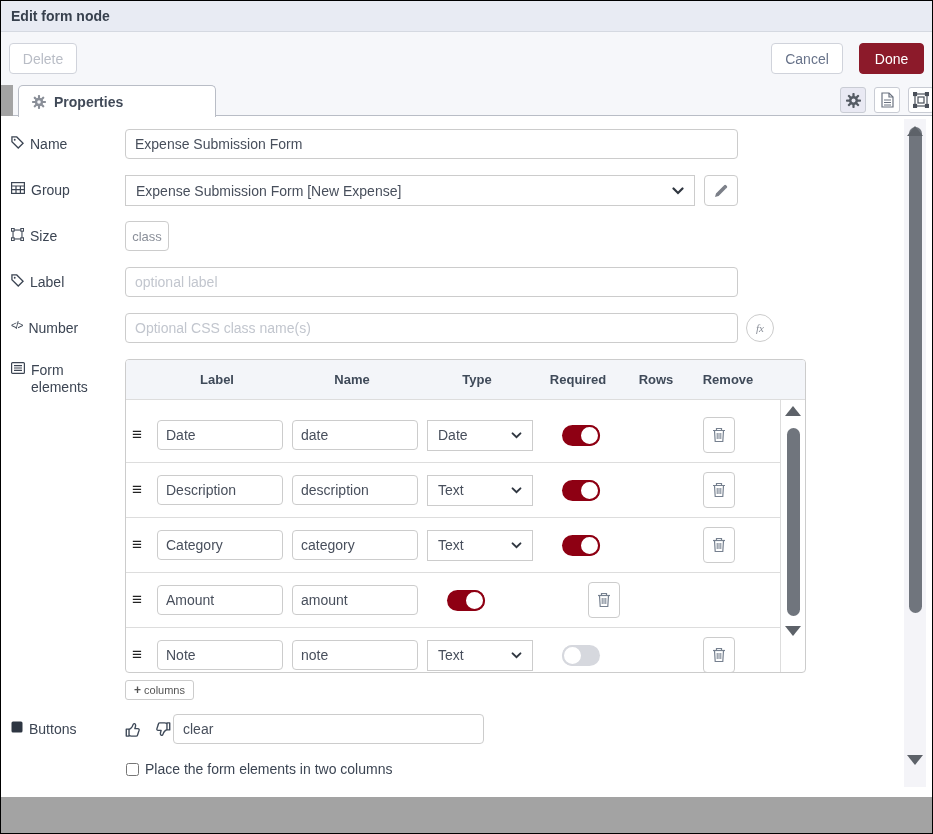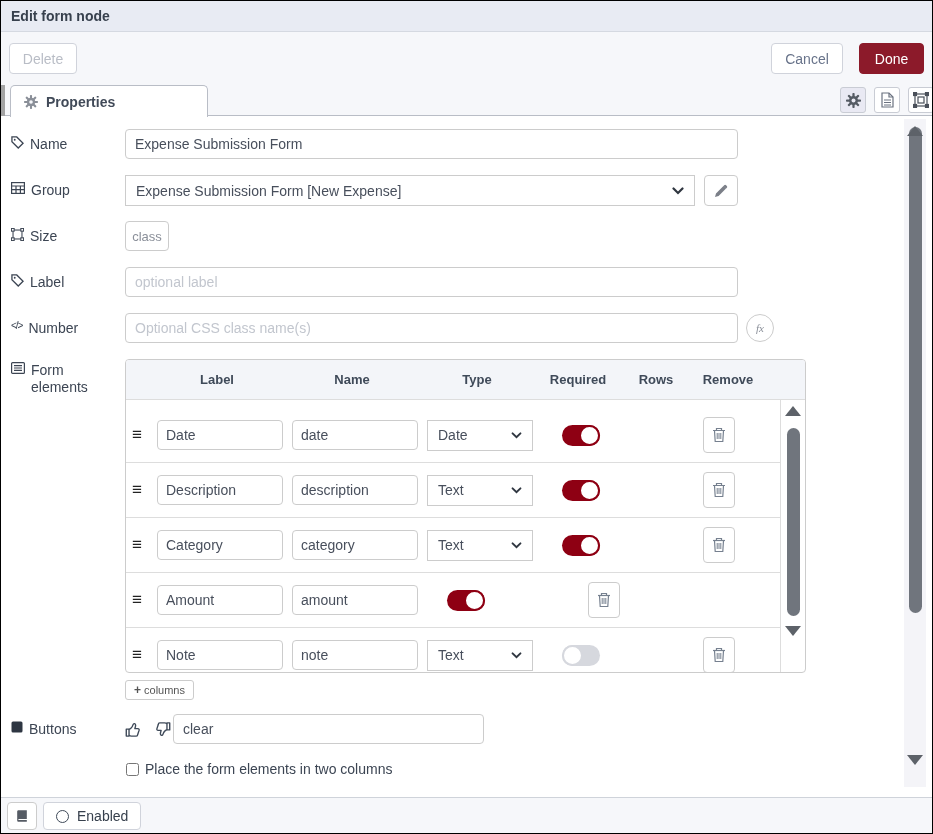--- a/index.html
+++ b/index.html
@@ -12,21 +12,21 @@
   .titlebar span { font-size:14px; font-weight:bold; color:#37404d; }
 
   
   .actionbar { position:absolute; left:0; top:31px; right:0; height:53px; background:#f6f7fa; }
   .btn { font-family:"Liberation Sans",sans-serif; font-size:14px; border:1px solid #d0d3db; border-radius:4px; background:#fff; height:31px; cursor:pointer; }
   .btn-delete { position:absolute; left:8px; top:11px; width:68px; color:#b9bdc6; }
   .btn-cancel { position:absolute; right:89px; top:11px; width:72px; color:#68738a; }
   .btn-done { position:absolute; right:8px; top:11px; width:65px; background:#8c1a2a; border-color:#8c1a2a; color:#fff; }
 
   
-  .tabbar { position:absolute; left:4px; top:84px; right:0; height:31px; background:#f6f7fa; border-bottom:1px solid #b9bdc6; }
+  .tabbar { position:absolute; left:12px; top:84px; right:0; height:31px; background:#f6f7fa; border-bottom:1px solid #b9bdc6; }
   .tab { position:absolute; left:5px; top:0; width:198px; height:32px; background:#fff; border:1px solid #b9bdc6; border-bottom:none; border-radius:5px 5px 0 0; display:flex; align-items:center; gap:8px; padding-left:13px; z-index:3; }
   .tab span.tab-label { font-size:14px; font-weight:bold; color:#414a58; }
   .tab-icons { position:absolute; right:-2px; top:2px; display:flex; gap:8px; z-index:2; }
   .icon-btn { width:26px; height:26px; border:1px solid #c9ccd4; border-radius:3px; background:#fff; display:flex; align-items:center; justify-content:center; cursor:pointer; }
   .icon-btn.active { background:#e9e9f3; }
 
   
   .content { position:absolute; left:0; top:115px; right:0; bottom:36px; background:#fff; }
   .frow { position:absolute; left:10px; display:flex; align-items:center; }
   .flabel { width:114px; display:flex; align-items:flex-start; gap:6px; font-size:14px; color:#3c4553; flex:none; }
@@ -472,27 +472,14 @@
     </div>
 
   </div>
 
   <div class="main-scroll">
     <div class="tri-up ms-up"></div>
     <div class="main-thumb"></div>
     <div class="tri-down ms-down"></div>
   </div>
 
-  <div class="footerbar">
-    <button class="sq-btn book-btn">
-      <span>
-          <svg width="14" height="14" viewBox="0 0 16 16">
-            <path d="M4 1.5 C3 1.5 2.5 2.2 2.5 3 v10 c0 0.9 0.7 1.5 1.6 1.5 H13.5 v-2 H4.3 c-0.3 0-0.6-0.3-0.6-0.6 0-0.3 0.3-0.6 0.6-0.6 H13.5 V1.5 z" fill="#555b64"></path>
-          </svg>
-        </span>
-    </button>
-    <button class="btn enabled-btn">
-      <span class="enabled-circle"></span>
-      <span>Enabled</span>
-    </button>
-  </div>
 
 </div>
 
 </body></html>

